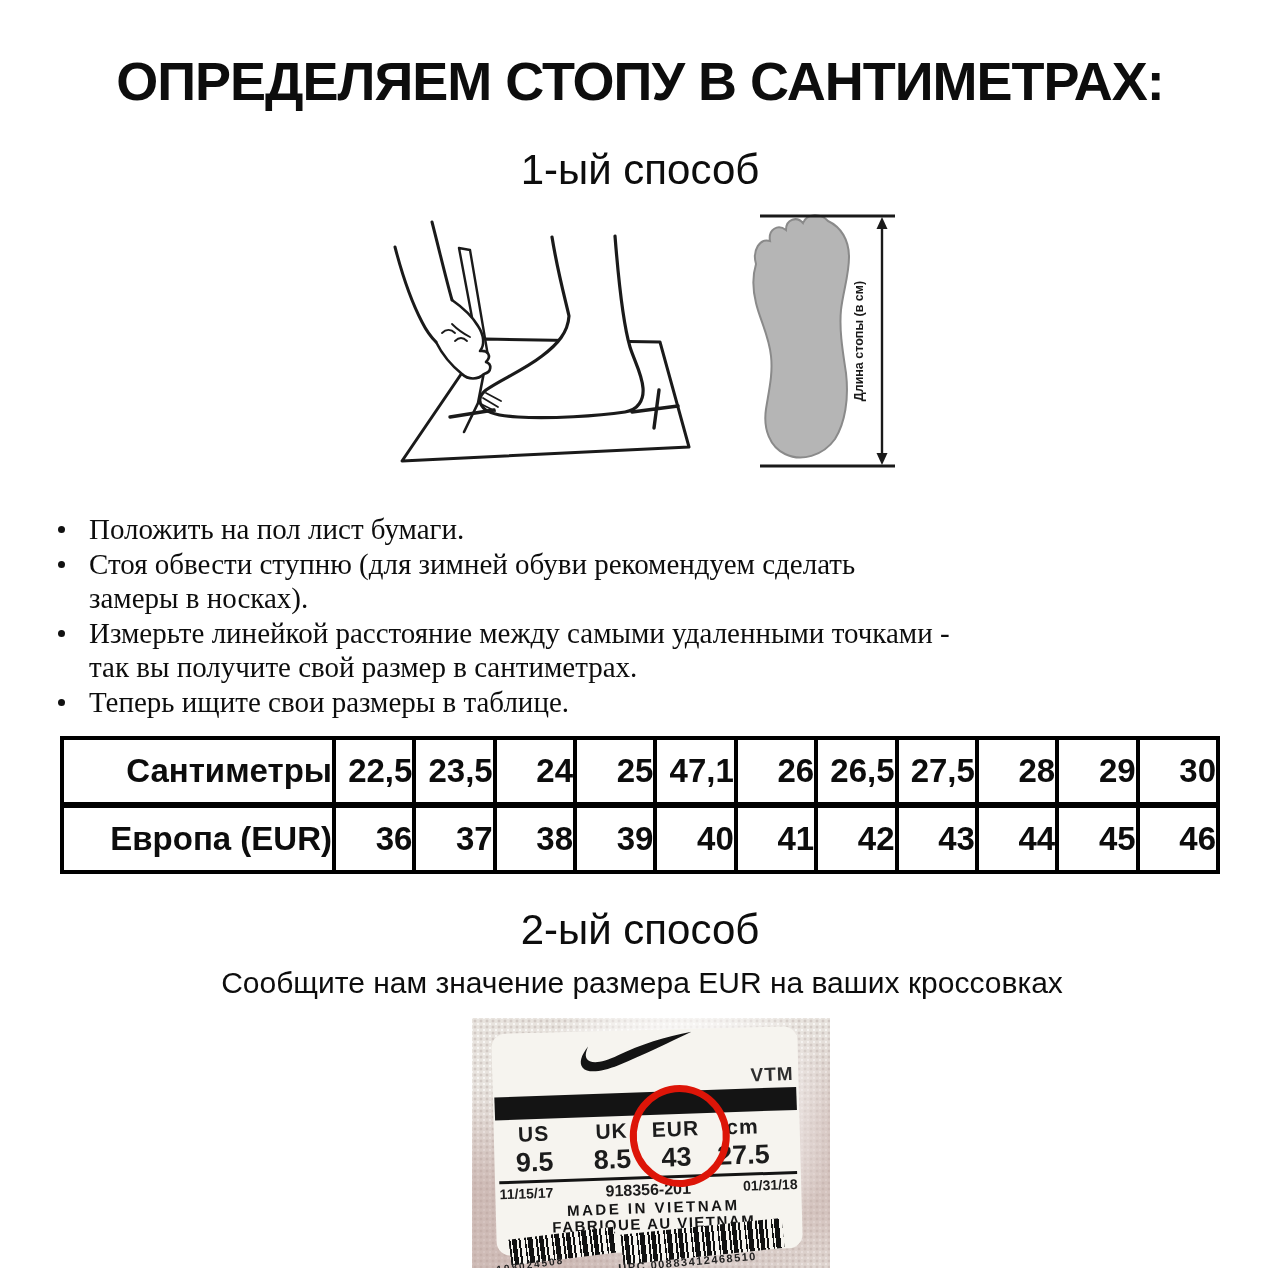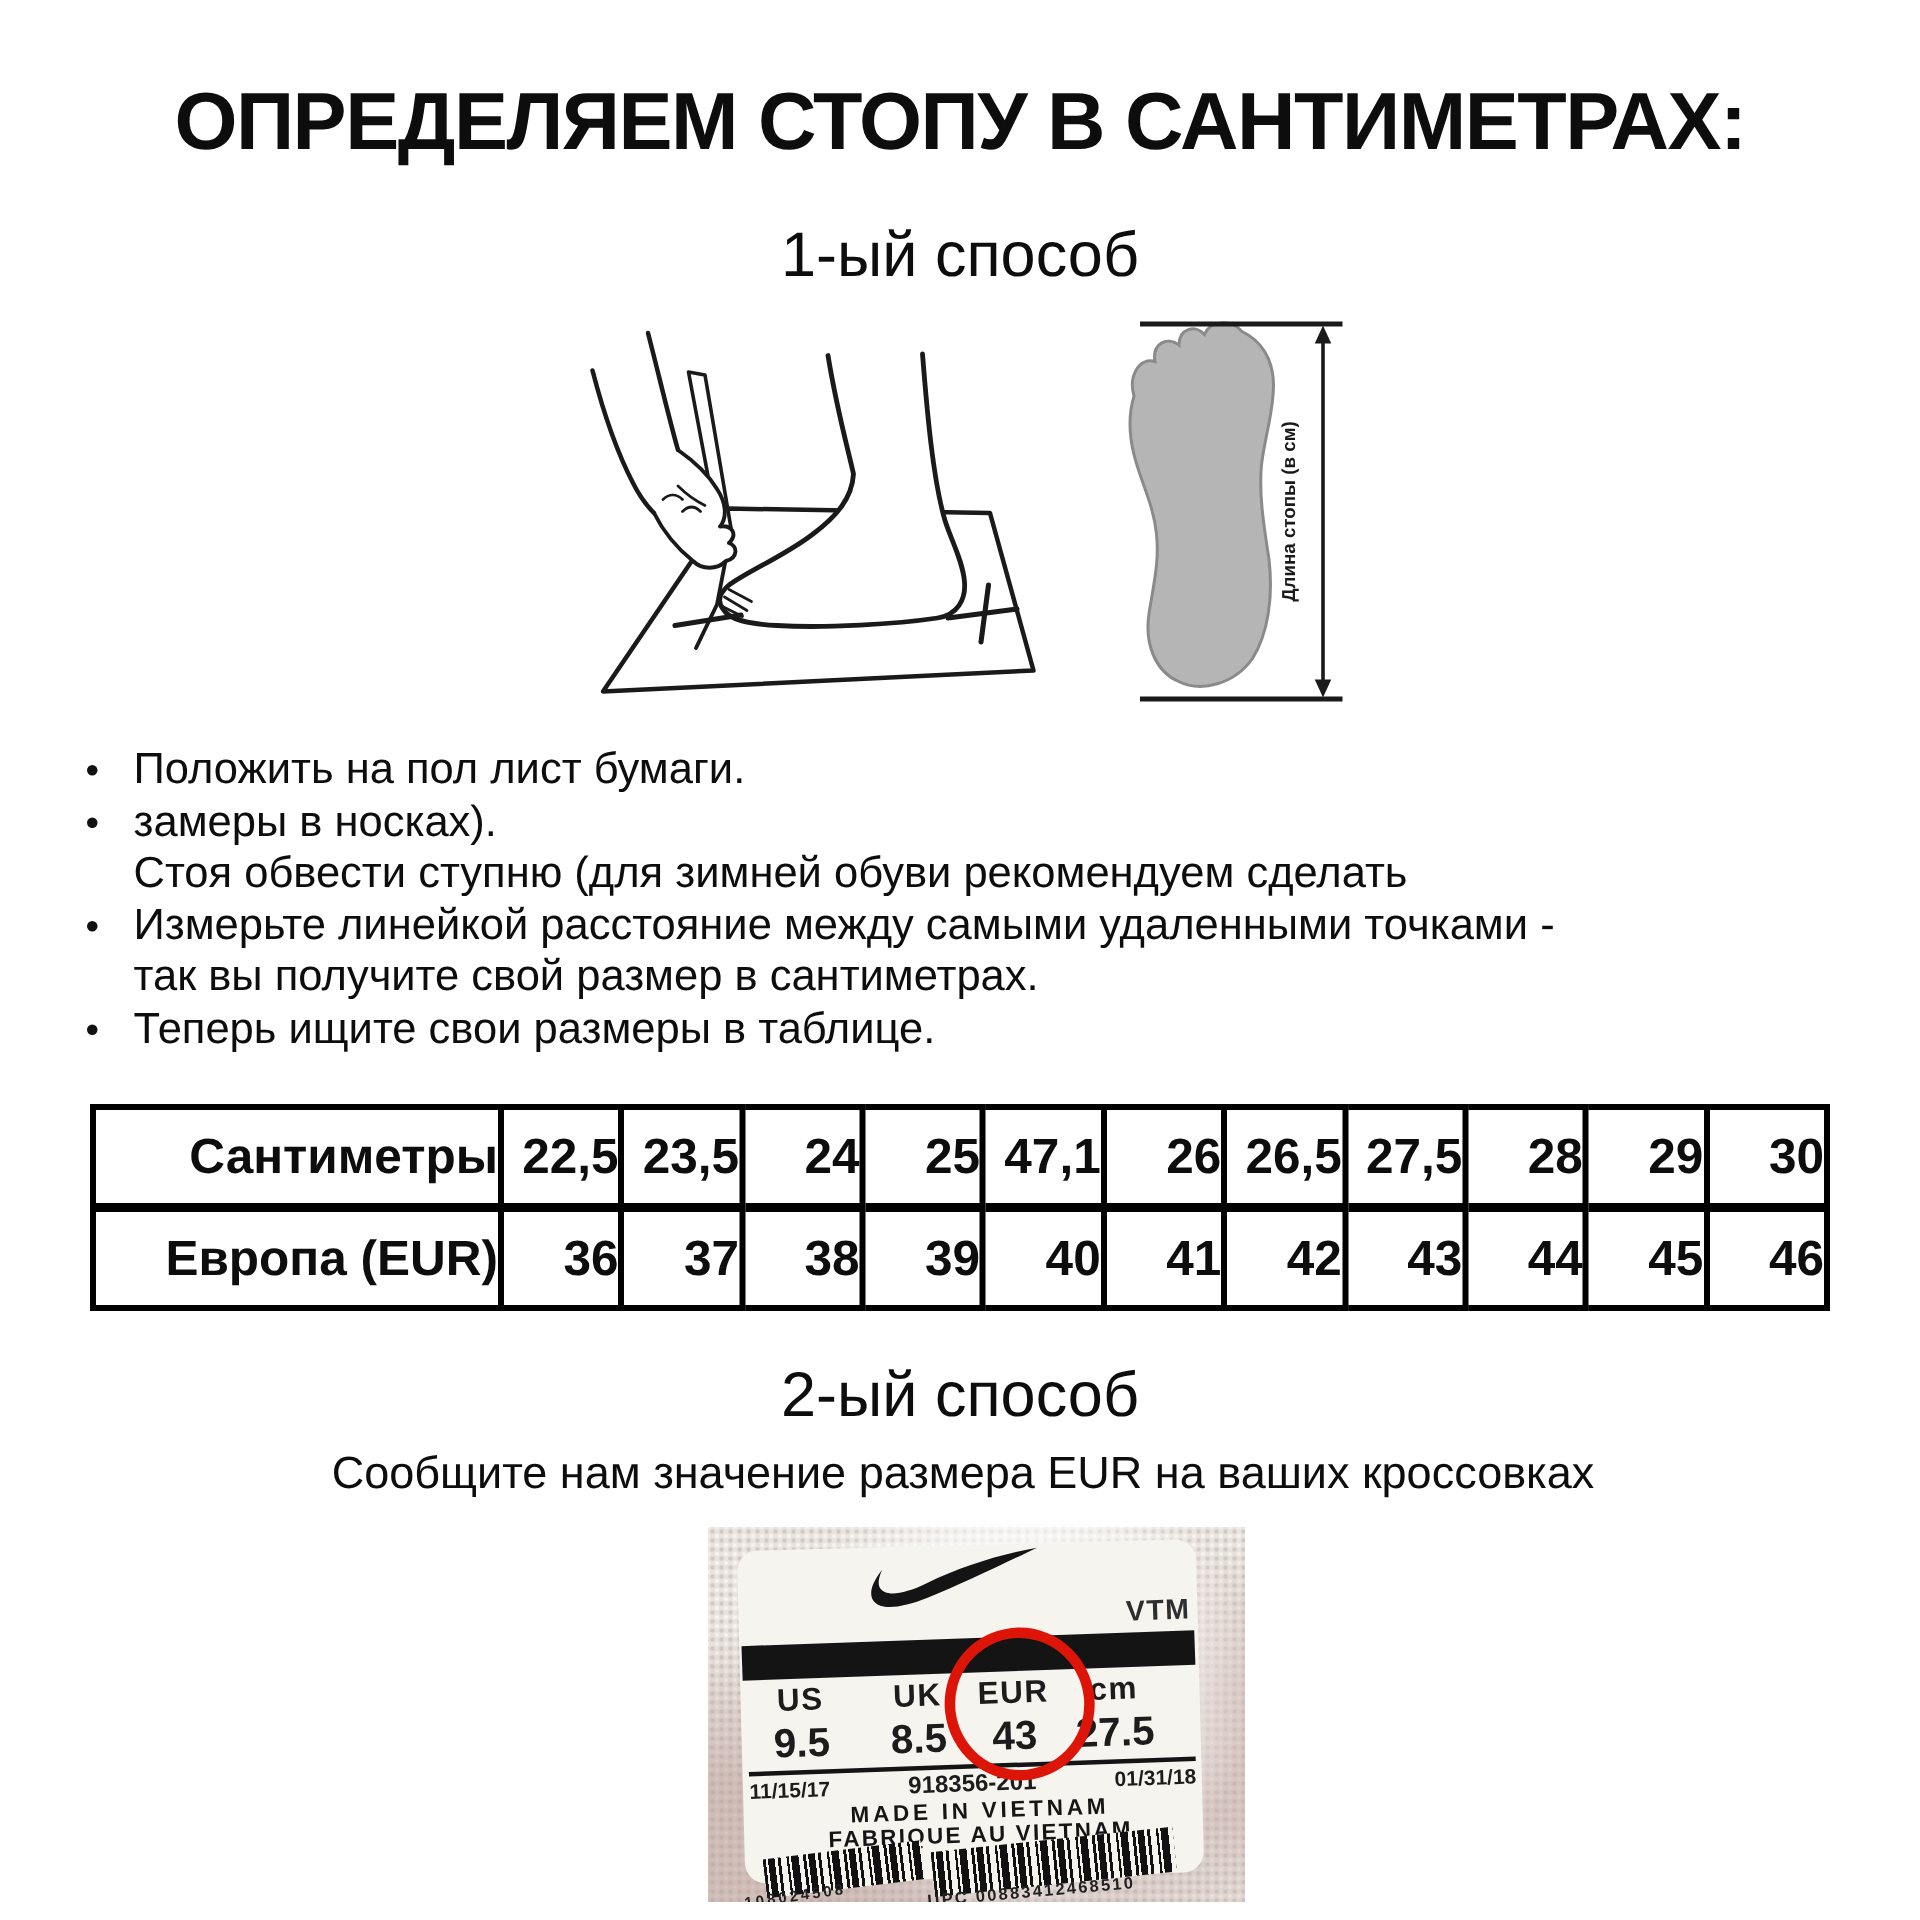--- a/index.html
+++ b/index.html
@@ -17,21 +17,21 @@
   .method2-sub{top:966px;left:14px;width:1256px;text-align:center;
     font-size:30px;font-weight:500;}
 
   
   .illustration{top:204px;left:50%;transform:translateX(-50%);
     display:flex;align-items:flex-start;}
   .trace-svg{display:block;}
   .footprint-svg{display:block;margin-top:6px;margin-left:8px;}
 
   
-  .bullets{top:496px;left:58px;width:1170px;}
+  .bullets{top:512px;left:58px;width:1170px;font-family:Liberation Serif, serif;}
   .bullet-item{display:flex;margin-bottom:1px;}
   .bullet-dot{width:7px;height:7px;border-radius:50%;background:#111;
     margin:14px 24px 0 0;flex:none;}
   .bullet-lines{font-size:29px;line-height:34px;font-weight:500;}
   .bullet-line{white-space:nowrap;}
 
   
   .size-table-wrap{top:736px;left:60px;}
   table.size-table{border-collapse:collapse;table-layout:fixed;width:1160px;}
   table.size-table td{border:4px solid #000;height:62px;text-align:right;
@@ -140,22 +140,22 @@
 <div class="abs bullets">
   <div class="bullet-item">
     <span class="bullet-dot"></span>
     <div class="bullet-lines">
       <div class="bullet-line">Положить на пол лист бумаги.</div>
     </div>
   </div>
   <div class="bullet-item">
     <span class="bullet-dot"></span>
     <div class="bullet-lines">
+      <div class="bullet-line">Стоя обвести ступню (для зимней обуви рекомендуем сделать</div>
       <div class="bullet-line">замеры в носках).</div>
-      <div class="bullet-line">Стоя обвести ступню (для зимней обуви рекомендуем сделать</div>
     </div>
   </div>
   <div class="bullet-item">
     <span class="bullet-dot"></span>
     <div class="bullet-lines">
       <div class="bullet-line">Измерьте линейкой расстояние между самыми удаленными точками -</div>
       <div class="bullet-line">так вы получите свой размер в сантиметрах.</div>
     </div>
   </div>
   <div class="bullet-item">

